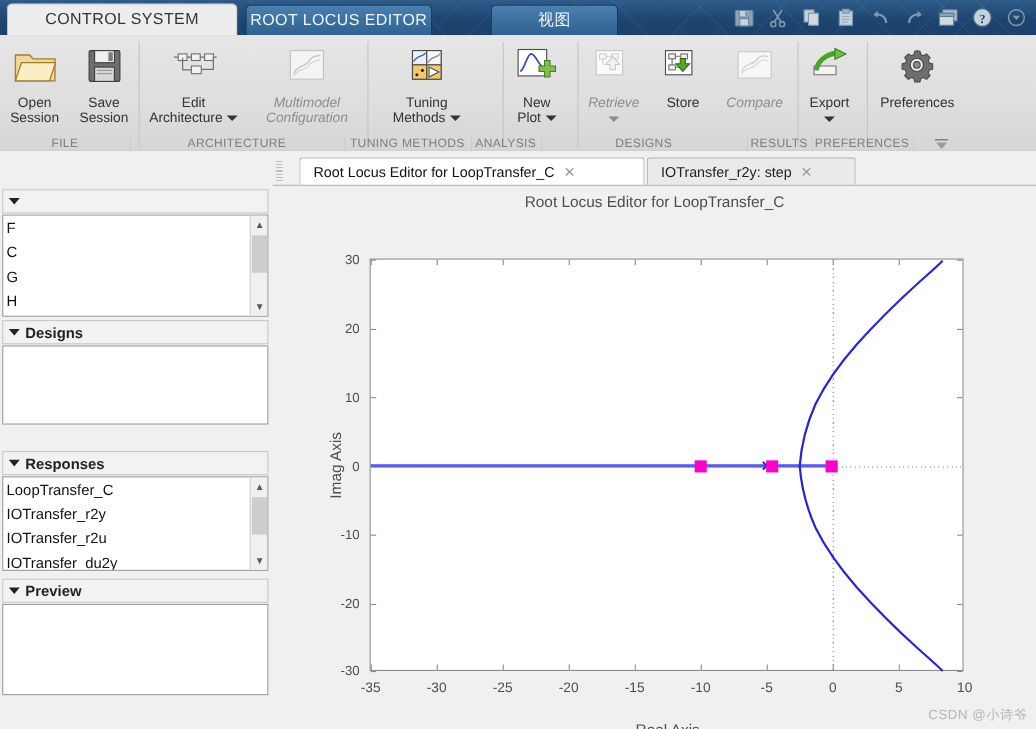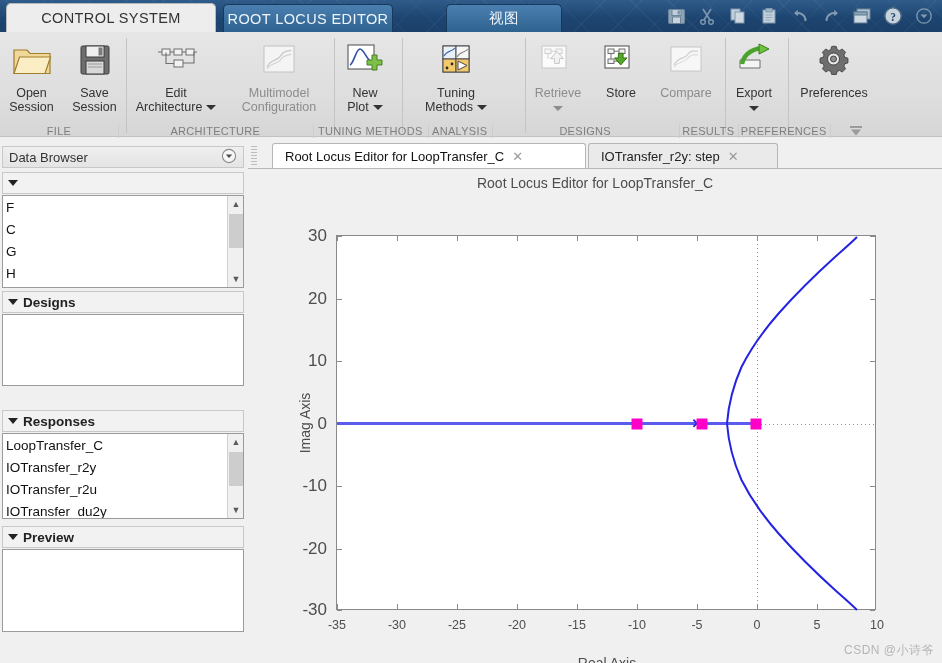--- a/index.html
+++ b/index.html
@@ -64,21 +64,21 @@
   }
   .rbtn {
     display:flex; flex-direction:column; align-items:center;
     padding:6px 7px 0; min-width:56px; cursor:default;
   }
   .rbtn .glyph { height:44px; display:flex; align-items:center; justify-content:center; }
   .rbtn .rlabel {
     margin-top:4px; font-size:12.5px; color:#333; text-align:center; line-height:14px;
     white-space:pre-line;
   }
-  .rbtn.dim .rlabel { color:#8c8c8c; }
+  .rbtn.dim .rlabel { color:#8c8c8c;font-style:italic; }
   .caret { display:inline-block; width:0;height:0;border-left:5px solid transparent;border-right:5px solid transparent;border-top:5px solid #333; vertical-align:middle; margin-left:4px;}
   .caret-row { margin-top:1px; }
 
   
   #ribbon-footer {
     position:absolute; left:0; top:124px; width:882px; height:14px;
     display:flex; align-items:center; font-size:11px; color:#7e7e7e; letter-spacing:.3px;
   }
   #ribbon-footer .sec { text-align:center; position:relative; }
   #ribbon-footer .sec + .sec::before{content:"";position:absolute;left:0;top:-1px;height:14px;width:1px;background:#cdcdcd;}
@@ -148,21 +148,21 @@
     position:absolute; left:88px; top:66px; width:540px; height:375px;
     background:#ffffff; border:1px solid #8a8a8a;
   }
   .ylabel {
     position:absolute; left:-62px; top:50%;
     transform:translateY(-50%) rotate(-90deg);
     font-size:14px; color:#4d4d4d; white-space:nowrap;
   }
   .xlabel { position:absolute; left:0; width:540px; top:419px; text-align:center; font-size:14px; color:#4d4d4d; }
   .xtick-lbl { position:absolute; top:382px; font-size:12.5px; color:#4d4d4d; transform:translateX(-50%); }
-  .ytick-lbl { position:absolute; left:-10px; font-size:17px; color:#4d4d4d; transform:translate(-100%,-50%); }
+  .ytick-lbl { position:absolute; left:-10px; font-size:12px; color:#4d4d4d; transform:translate(-100%,-50%); }
   .tickmark { position:absolute; background:#8a8a8a; }
   .tick-x { width:1px; height:5px; top:0; }
   .tick-x-b { width:1px; height:5px; bottom:0; }
   .tick-y { height:1px; width:5px; left:0; }
   .tick-y-r { height:1px; width:5px; right:0; }
   .dotted-h {
     position:absolute; left:0; width:540px; height:1px;
     background-image: repeating-linear-gradient(90deg,#8f8f8f 0 1px, transparent 1px 4px);
   }
   .dotted-v {
@@ -309,34 +309,20 @@
     <div class="rbtn dim" style="width:106px">
       <div class="glyph">
         <svg width="38" height="34" viewBox="0 0 38 34">
           <rect x="4" y="3" width="30" height="26" fill="#f4f4f4" stroke="#c2c2c2"></rect>
           <path d="M7 24 C12 14, 17 20, 22 11 C26 6, 29 9, 31 7" stroke="#c8c8c8" fill="none" stroke-width="1.3"></path>
           <path d="M7 26 C12 18, 17 23, 22 15 C26 11, 29 13, 31 11" stroke="#d4d4d4" fill="none" stroke-width="1.1"></path>
         </svg>
       </div>
       <div class="rlabel">Multimodel
 Configuration</div>
-    </div>
-  </div>
-
-  <div class="rgroup" style="width:68px;">
-    <div class="rbtn" style="width:62px">
-      <div class="glyph">
-        <svg width="40" height="34" viewBox="0 0 40 34">
-          <rect x="3" y="2" width="26" height="24" fill="#fff" stroke="#4a4a4a"></rect>
-          <path d="M5 22 C9 20, 11 6, 15 6 C19 6, 22 18, 27 19" stroke="#2f4fa0" fill="none" stroke-width="1.6"></path>
-          <path d="M22 17 h5 v-5 h5 v5 h5 v5 h-5 v5 h-5 v-5 h-5 z" fill="#7cc04a" stroke="#4a7c28" stroke-width="1"></path>
-        </svg>
-      </div>
-      <div class="rlabel"><span>New
-Plot</span><span class="caret"></span></div>
     </div>
   </div>
 
   <div class="rgroup" style="width:123px;">
     <div class="rbtn" style="width:108px">
       <div class="glyph">
         <svg width="38" height="34" viewBox="0 0 38 34">
           <rect x="6" y="3" width="26" height="26" fill="#fff" stroke="#4a4a4a"></rect>
           <rect x="6" y="3" width="13" height="13" fill="#e9f1f8" stroke="#4a4a4a"></rect>
           <path d="M7 13 C10 7, 15 9, 18 5" stroke="#3a63a0" fill="none" stroke-width="1.2"></path>
@@ -344,20 +330,34 @@
           <path d="M20 14 C23 8, 28 10, 31 6" stroke="#8a8a8a" fill="none" stroke-width="1.2"></path>
           <rect x="6" y="16" width="13" height="13" fill="#f3c96a" stroke="#4a4a4a"></rect>
           <circle cx="10" cy="25" r="1.4" fill="#2a2a2a"></circle>
             <circle cx="15" cy="21" r="1.4" fill="#2a2a2a"></circle>
           <rect x="19" y="16" width="13" height="13" fill="#f3c96a" stroke="#4a4a4a"></rect>
           <path d="M21 27 L21 18 L30 22.5 Z" fill="#fff" stroke="#4a4a4a" stroke-width="1"></path>
         </svg>
       </div>
       <div class="rlabel"><span>Tuning
 Methods</span><span class="caret"></span></div>
+    </div>
+  </div>
+
+  <div class="rgroup" style="width:68px;">
+    <div class="rbtn" style="width:62px">
+      <div class="glyph">
+        <svg width="40" height="34" viewBox="0 0 40 34">
+          <rect x="3" y="2" width="26" height="24" fill="#fff" stroke="#4a4a4a"></rect>
+          <path d="M5 22 C9 20, 11 6, 15 6 C19 6, 22 18, 27 19" stroke="#2f4fa0" fill="none" stroke-width="1.6"></path>
+          <path d="M22 17 h5 v-5 h5 v5 h5 v5 h-5 v5 h-5 v-5 h-5 z" fill="#7cc04a" stroke="#4a7c28" stroke-width="1"></path>
+        </svg>
+      </div>
+      <div class="rlabel"><span>New
+Plot</span><span class="caret"></span></div>
     </div>
   </div>
 
   <div class="rgroup" style="width:200px;">
     <div class="rbtn dim" style="width:66px">
       <div class="glyph">
         <svg width="38" height="34" viewBox="0 0 38 34">
           <rect x="3" y="3" width="24" height="22" fill="#fbfbfb" stroke="#c6c6c6"></rect>
           <rect x="6" y="6" width="6" height="4.5" fill="#f6f6f6" stroke="#cfcfcf"></rect>
           <rect x="17" y="6" width="6" height="4.5" fill="#f6f6f6" stroke="#cfcfcf"></rect>
@@ -432,30 +432,20 @@
   <div class="sec" style="width:56px;display:flex;align-items:center;justify-content:center">
     <svg width="14" height="12" viewBox="0 0 14 12">
         <path d="M1 2 h12" stroke="#808080" stroke-width="1.4"></path>
         <path d="M7 10.5 L2 4.5 h10 z" fill="#9a9a9a"></path>
       </svg>
   </div>
 </div>
 
 <div id="leftpanel">
 
-  <div id="db-header">
-    <span>Data Browser</span>
-    <span class="spacer"></span>
-    <span>
-      <svg width="16" height="16" viewBox="0 0 16 16">
-          <circle cx="8" cy="8" r="6.6" fill="#f6f6f6" stroke="#8a8a8a" stroke-width="1.1"></circle>
-          <path d="M4.8 6.4 L8 10 L11.2 6.4 Z" fill="#4a4a4a"></path>
-        </svg>
-    </span>
-  </div>
 
   <div class="section-header" style="top:34px">
     <span class="tri"></span>
   </div>
   <div class="listbox" style="top:57px; height:93px">
     <div class="items">
       <div class="litem">F</div>
       <div class="litem">C</div>
       <div class="litem">G</div>
       <div class="litem">H</div>

